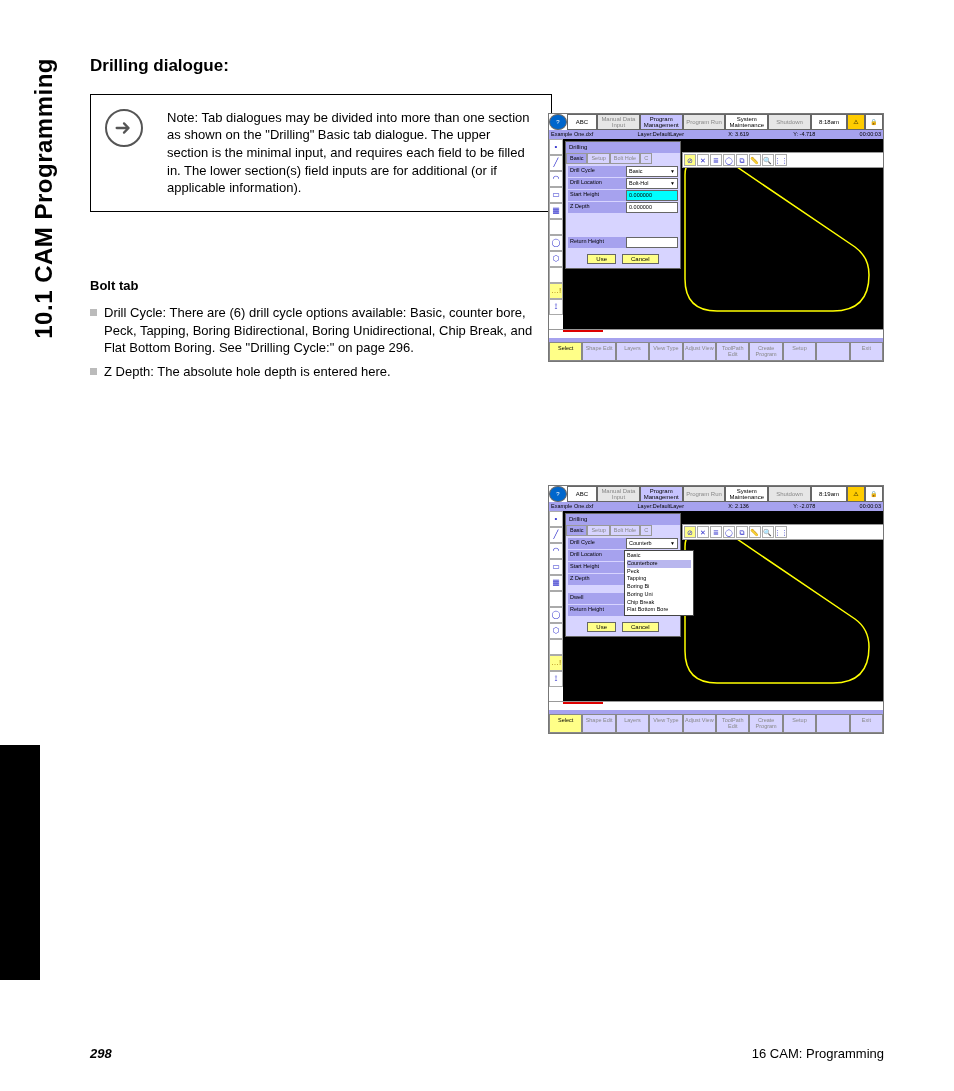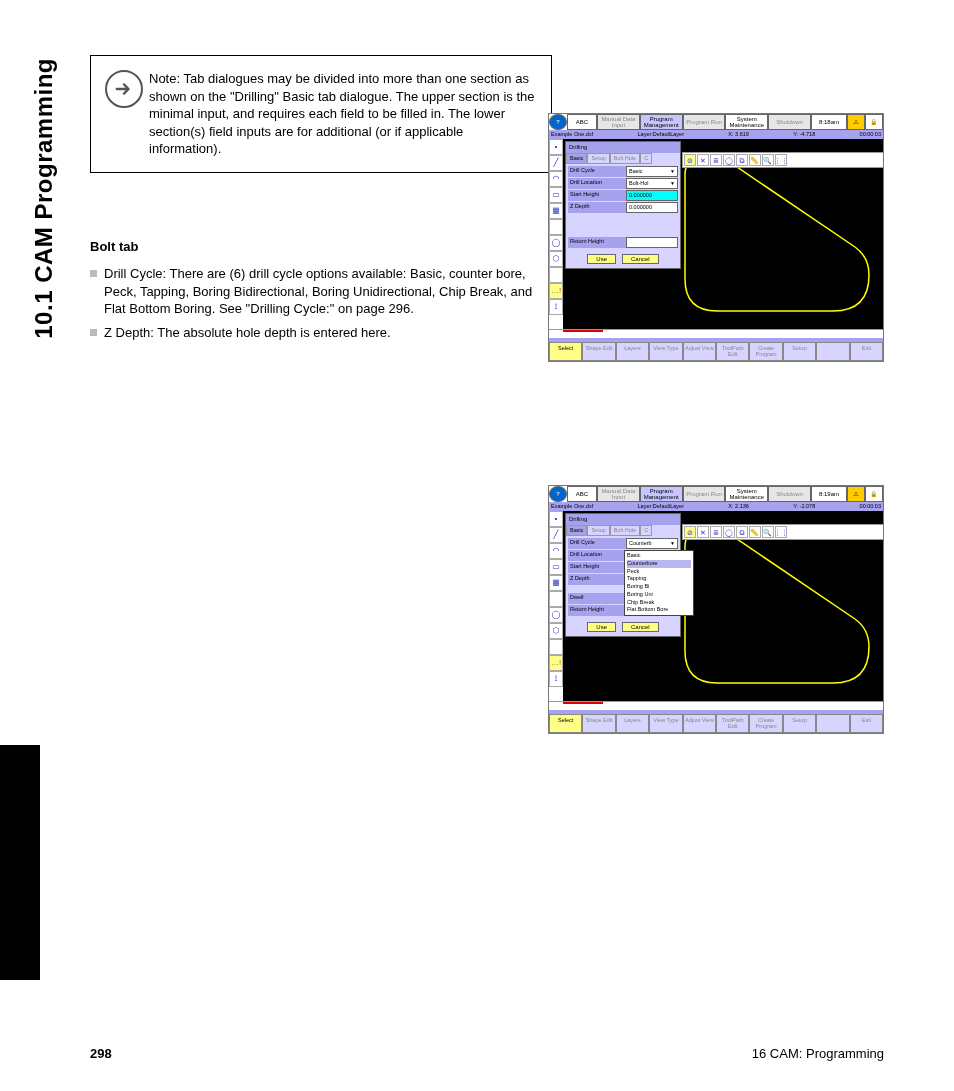--- a/index.html
+++ b/index.html
@@ -1,30 +1,30 @@
 <!DOCTYPE html>
 <html><head>
 <meta charset="utf-8">
 <style>
   body{margin:0;background:#fff;font-family:Arial,Helvetica,sans-serif;color:#000;width:954px;height:1091px;position:relative;font-size:13px;line-height:1.35}
   .page{position:absolute;left:90px;top:55px;right:70px;bottom:60px}
   .side-title{position:absolute;left:28px;top:58px;transform-origin:left top;transform:rotate(-90deg) translateX(-100%);font-size:24px;font-weight:700;letter-spacing:.5px;white-space:nowrap}
   .black-tab{position:absolute;left:0;top:745px;width:40px;height:235px;background:#000}
   h2{font-size:17px;font-weight:700;margin:0 0 16px}
   .intro{max-width:430px;margin-bottom:20px}
-  .note-box{border:1px solid #000;padding:14px 16px 14px 14px;max-width:430px;display:flex;gap:6px;align-items:flex-start}
+  .note-box{border:1px solid #000;padding:14px 16px 14px 14px;max-width:430px;display:flex;gap:24px;align-items:flex-start}
   .note-icon{width:34px;height:34px;border:2px solid #555;border-radius:50%;display:flex;align-items:center;justify-content:center;flex:0 0 34px}
   .note-icon svg{width:22px;height:22px}
   .section-sub{font-weight:700;margin:0 0 10px}
   .basic-block{margin-top:65px;max-width:460px}
   ul.sq{list-style:none;padding:0;margin:0}
   ul.sq li{position:relative;padding-left:14px;margin:0 0 6px}
   ul.sq li:before{content:"";position:absolute;left:0;top:5px;width:7px;height:7px;background:#bbb}
   .footer{position:absolute;left:90px;right:70px;bottom:28px;display:flex;justify-content:space-between;font-size:13px}
-  .ftr-page{font-weight:700;}
+  .ftr-page{font-weight:700;font-style:italic}
   
   .shot{position:absolute;width:334px;border:1px solid #777;font-size:6px;font-family:Verdana,Geneva,sans-serif;color:#000;background:#fff}
   .shot1{right:0;top:58px}
   .shot2{right:0;top:430px}
   .topbar{background:#fff;display:flex;align-items:stretch;height:16px}
   .tb{border:1px solid #666;padding:1px 2px;display:flex;align-items:center;justify-content:center;text-align:center;line-height:1}
   .tb.blue{background:#c7c4ff}
   .tb.gray{background:#e6e6e6;color:#888}
   .tb.help{background:#0066cc;color:#fff;border-radius:50%;width:12px;flex:0 0 12px}
   .tb.lock{width:12px;flex:0 0 12px}
@@ -60,20 +60,21 @@
   .sk.y{background:#ffff88;color:#000}
   .arrow-down{font-size:5px}
 </style>
 </head>
 <body>
 
 <div class="side-title">10.1 CAM Programming</div>
 <div class="black-tab"></div>
 
 <div class="page">
+  <h2>Drilling dialogue:</h2>
 
   <div class="note-box">
     <span class="note-icon">
       <svg viewBox="0 0 24 24">
           <path d="M4 12h12m-4-5 5 5-5 5" fill="none" stroke="#555" stroke-width="2.5" stroke-linecap="round" stroke-linejoin="round"></path>
         </svg>
     </span>
     <span>Note: Tab dialogues may be divided into more than one section as shown on the "Drilling" Basic tab dialogue.  The upper section is the minimal input, and requires each field to be filled in.  The lower section(s) field inputs are for additional (or if applicable information).</span>
   </div>
 

